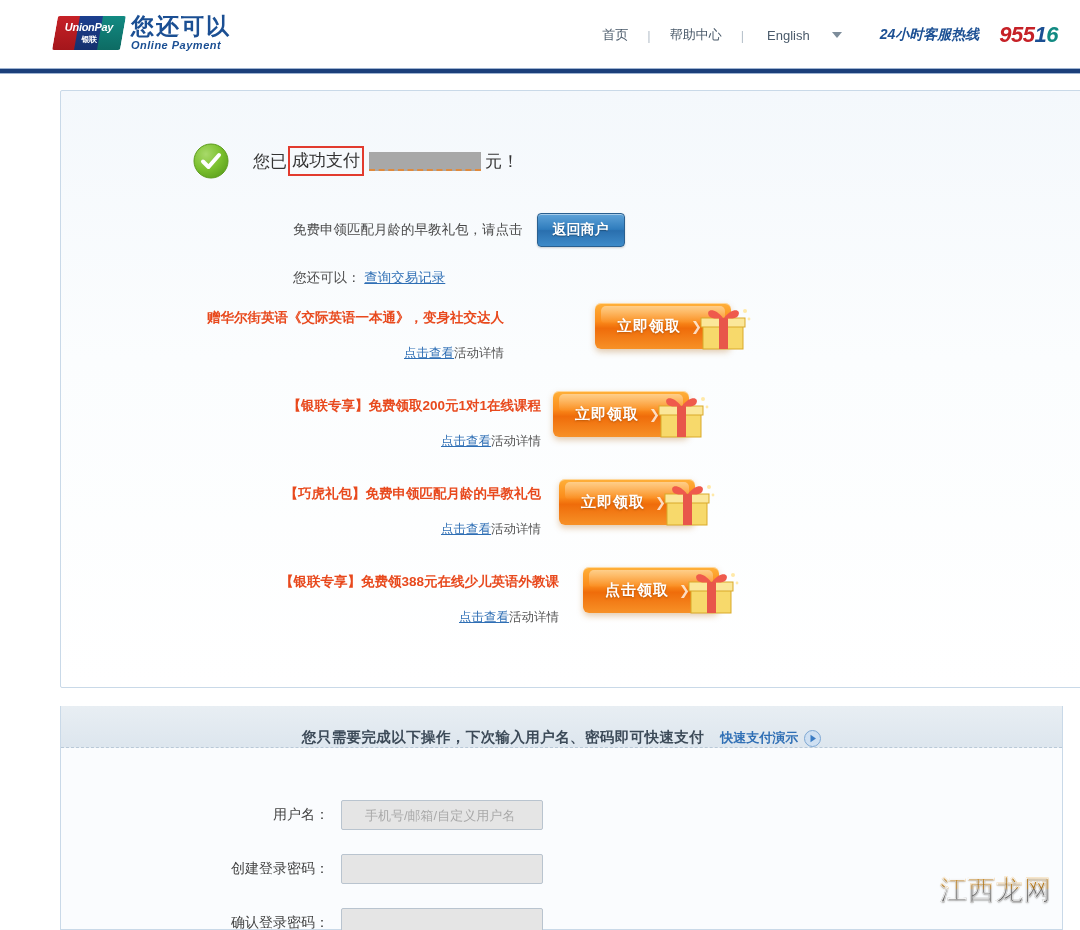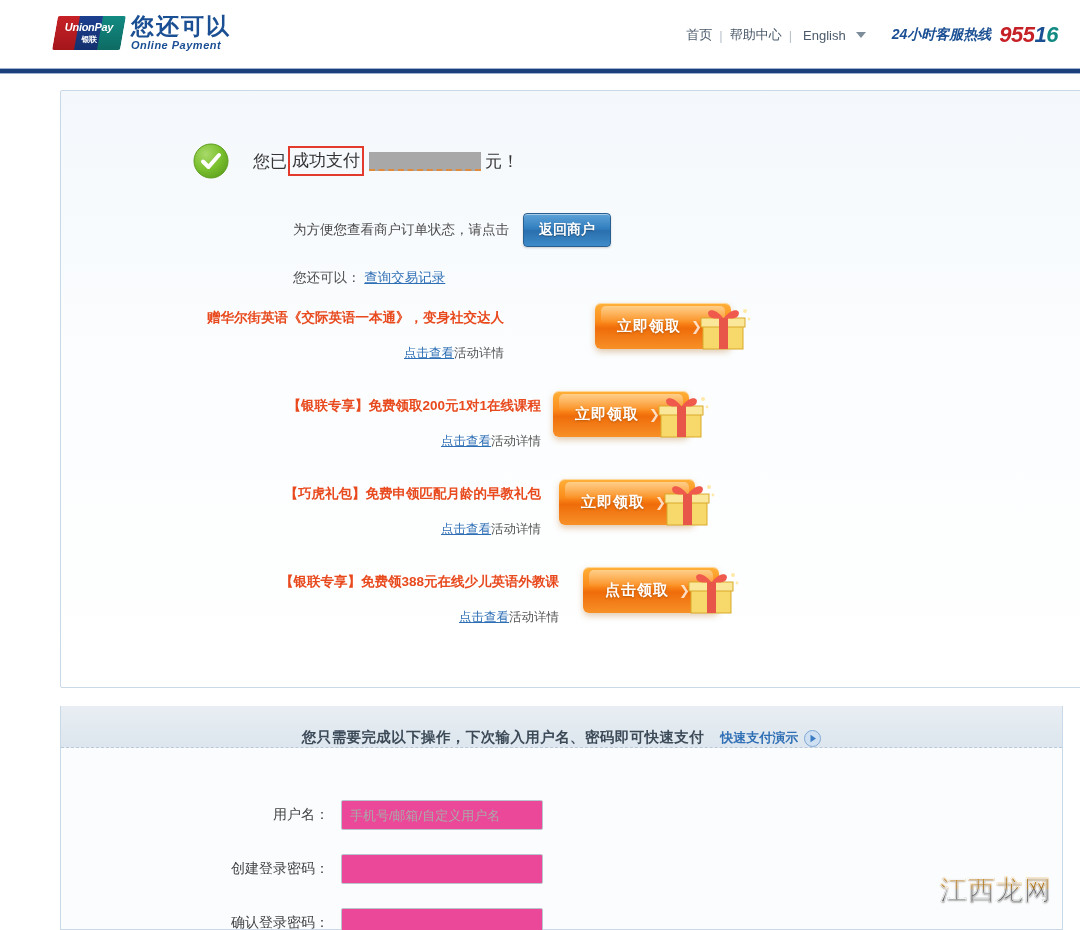--- a/index.html
+++ b/index.html
@@ -48,21 +48,21 @@
   }
   .logo-text .en {
     font-size: 11px; font-weight: bold; color: #1b4f93;
     font-style: italic; letter-spacing: 0.5px; margin-top: 1px;
   }
 
   .header-right {
     position: absolute;
     right: 22px; top: 22px;
     display: flex; align-items: center;
-    font-size: 13px; color: #4a5a6a;
+    font-size: 13px; color: #4a5a6a; gap: 12px;
   }
   .header-right a { color: #4a5a6a; text-decoration: none; }
   .hr-sep { color: #b9c3cc; margin: 0 7px; }
   .hr-lang { margin-left: 4px; color: #5b6b7a; }
   .caret {
     display: inline-block; margin-left: 10px;
     width: 0; height: 0;
     border-left: 5px solid transparent;
     border-right: 5px solid transparent;
     border-top: 6px solid #7d8c9a;
@@ -246,25 +246,25 @@
     margin-bottom: 24px;
   }
   .form-label {
     width: 280px; text-align: right;
     font-size: 14px; color: #444444;
     padding-right: 12px;
   }
   .form-input {
     width: 202px; height: 30px;
     border: 1px solid #b9c4cf;
-    background: #ec4899;
+    background: #e5e5e5;
     border-radius: 2px;
     font-size: 13px;
     color: #333333;
-    padding: 0 8px;
+    padding: 0 23px;
     font-family: "Liberation Sans", sans-serif;
   }
   .form-input::placeholder { color: #a9a9a9; }
 
   
   .watermark {
     position: absolute;
     right: 28px; bottom: 22px;
     font-size: 27px; font-weight: normal;
     letter-spacing: 1px;
@@ -327,21 +327,21 @@
     </svg>
     <div class="success-text">
       <span>您已</span>
         <span class="hl-box">成功支付</span>
         <span class="redact"></span>
         <span>元！</span>
     </div>
   </div>
 
   <div class="line2">
-    <span>为方便您查看商户订单状态，请点击</span>
+    <span>免费申领匹配月龄的早教礼包，请点击</span>
     <span class="btn-merchant">返回商户</span>
   </div>
 
   <div class="line3">
     <span>您还可以：</span>
     <span class="link-blue">查询交易记录</span>
   </div>
 
   <div class="promos">
 

